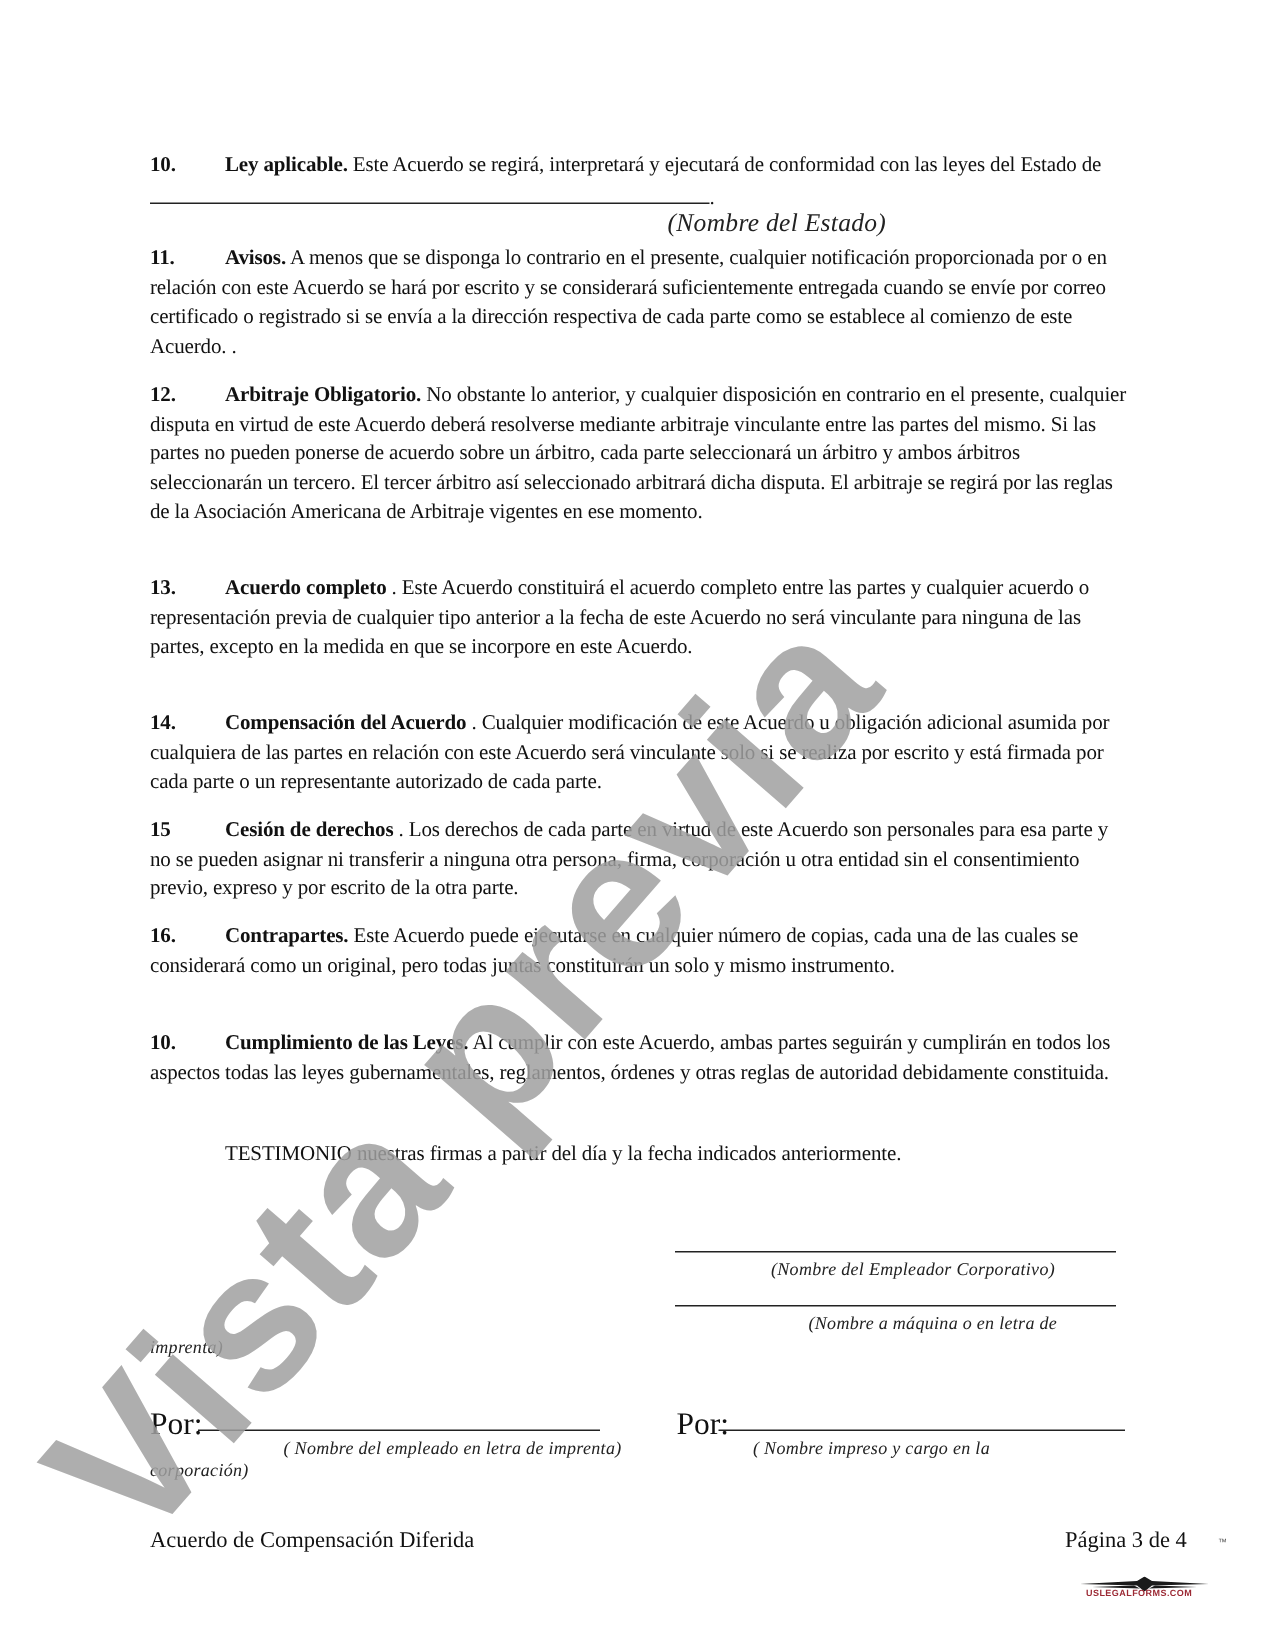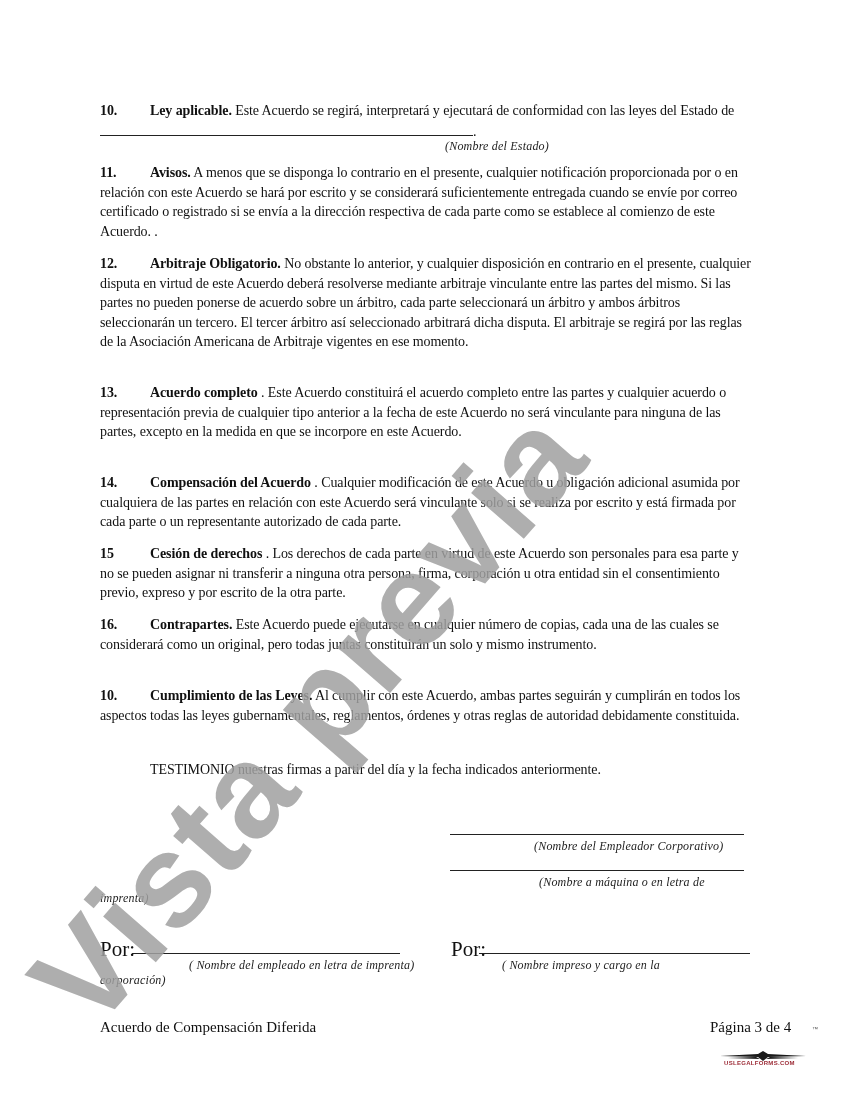--- a/index.html
+++ b/index.html
@@ -119,21 +119,21 @@
   }
 </style>
 </head>
 <body>
 
 <div class="page">
 
   <div class="para" style="top:101px;">
     <span class="num">10.</span><span class="heading">Ley aplicable.</span><span> Este Acuerdo se regirá, interpretará y ejecutará de conformidad con las leyes del Estado de</span><span class="blank-line" style="width:373px;"></span><span>.</span>
   </div>
-  <div class="caption" style="left:445px; top:139px; font-size:12px;">(Nombre del Estado)</div>
+  <div class="caption" style="left:445px; top:139px; font-size:17px;">(Nombre del Estado)</div>
 
   <div class="para" style="top:163px;">
     <span class="num">11.</span><span class="heading">Avisos.</span><span> A menos que se disponga lo contrario en el presente, cualquier notificación proporcionada por o en relación con este Acuerdo se hará por escrito y se considerará suficientemente entregada cuando se envíe por correo certificado o registrado si se envía a la dirección respectiva de cada parte como se establece al comienzo de este Acuerdo. .</span>
   </div>
 
   <div class="para" style="top:254px;">
     <span class="num">12.</span><span class="heading">Arbitraje Obligatorio.</span><span> No obstante lo anterior, y cualquier disposición en contrario en el presente, cualquier disputa en virtud de este Acuerdo deberá resolverse mediante arbitraje vinculante entre las partes del mismo. Si las partes no pueden ponerse de acuerdo sobre un árbitro, cada parte seleccionará un árbitro y ambos árbitros seleccionarán un tercero. El tercer árbitro así seleccionado arbitrará dicha disputa. El arbitraje se regirá por las reglas de la Asociación Americana de Arbitraje vigentes en ese momento.</span>
   </div>
 
   <div class="para" style="top:383px;">
@@ -152,21 +152,21 @@
     <span class="num">16.</span><span class="heading">Contrapartes.</span><span> Este Acuerdo puede ejecutarse en cualquier número de copias, cada una de las cuales se considerará como un original, pero todas juntas constituirán un solo y mismo instrumento.</span>
   </div>
 
   <div class="para" style="top:686px;">
     <span class="num">10.</span><span class="heading">Cumplimiento de las Leyes.</span><span> Al cumplir con este Acuerdo, ambas partes seguirán y cumplirán en todos los aspectos todas las leyes gubernamentales, reglamentos, órdenes y otras reglas de autoridad debidamente constituida.</span>
   </div>
 
   <div class="para" style="top:760px; left:150px; width:600px;">TESTIMONIO nuestras firmas a partir del día y la fecha indicados anteriormente.</div>
 
   <div class="sig-line" style="left:450px; top:834px; width:294px;"></div>
-  <div class="caption" style="left:514px; top:839px;margin-left:20px;">(Nombre del Empleador Corporativo)</div>
+  <div class="caption" style="left:514px; top:839px;">(Nombre del Empleador Corporativo)</div>
 
   <div class="sig-line" style="left:450px; top:870px; width:294px;"></div>
   <div class="caption" style="left:539px; top:875px;">(Nombre a máquina o en letra de</div>
   <div class="caption" style="left:100px; top:891px;">imprenta)</div>
 
   <div class="por-label" style="left:100px; top:937px;">Por:</div>
   <div class="sig-line" style="left:132px; top:953px; width:268px;"></div>
   <div class="caption" style="left:189px; top:958px;">( Nombre del empleado en letra de imprenta)</div>
 
   <div class="por-label" style="left:451px; top:937px;">Por:</div>

